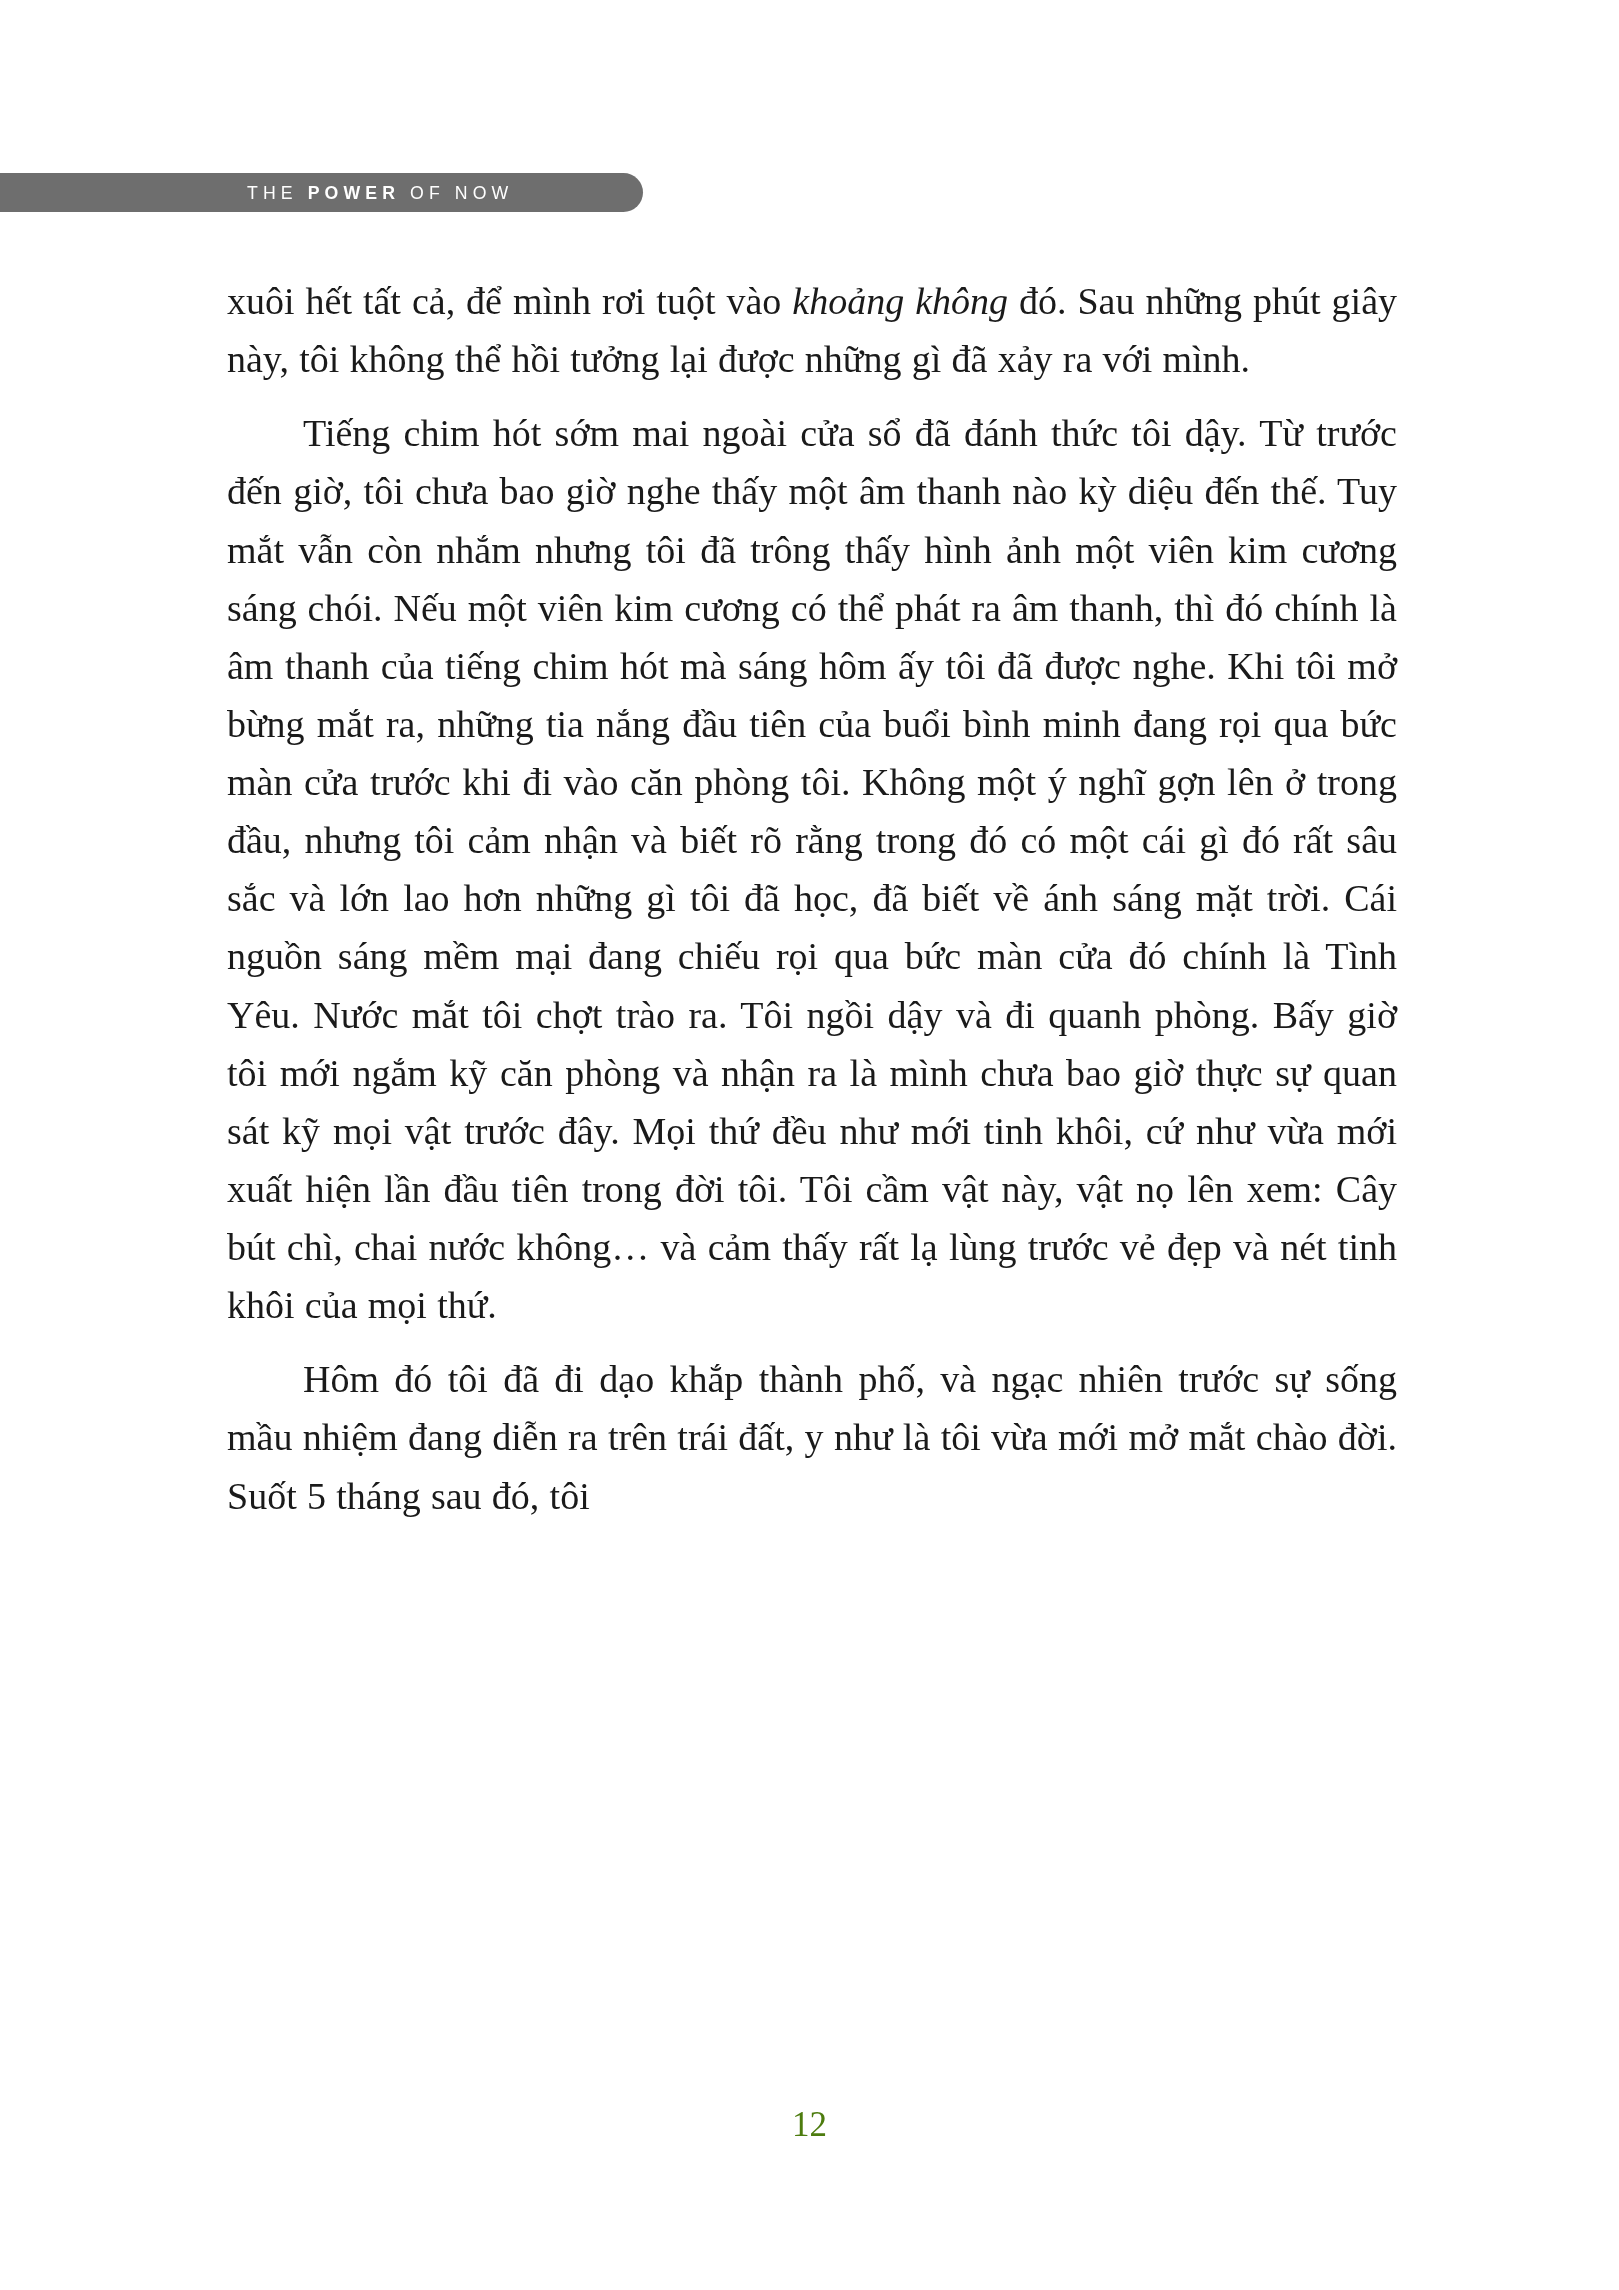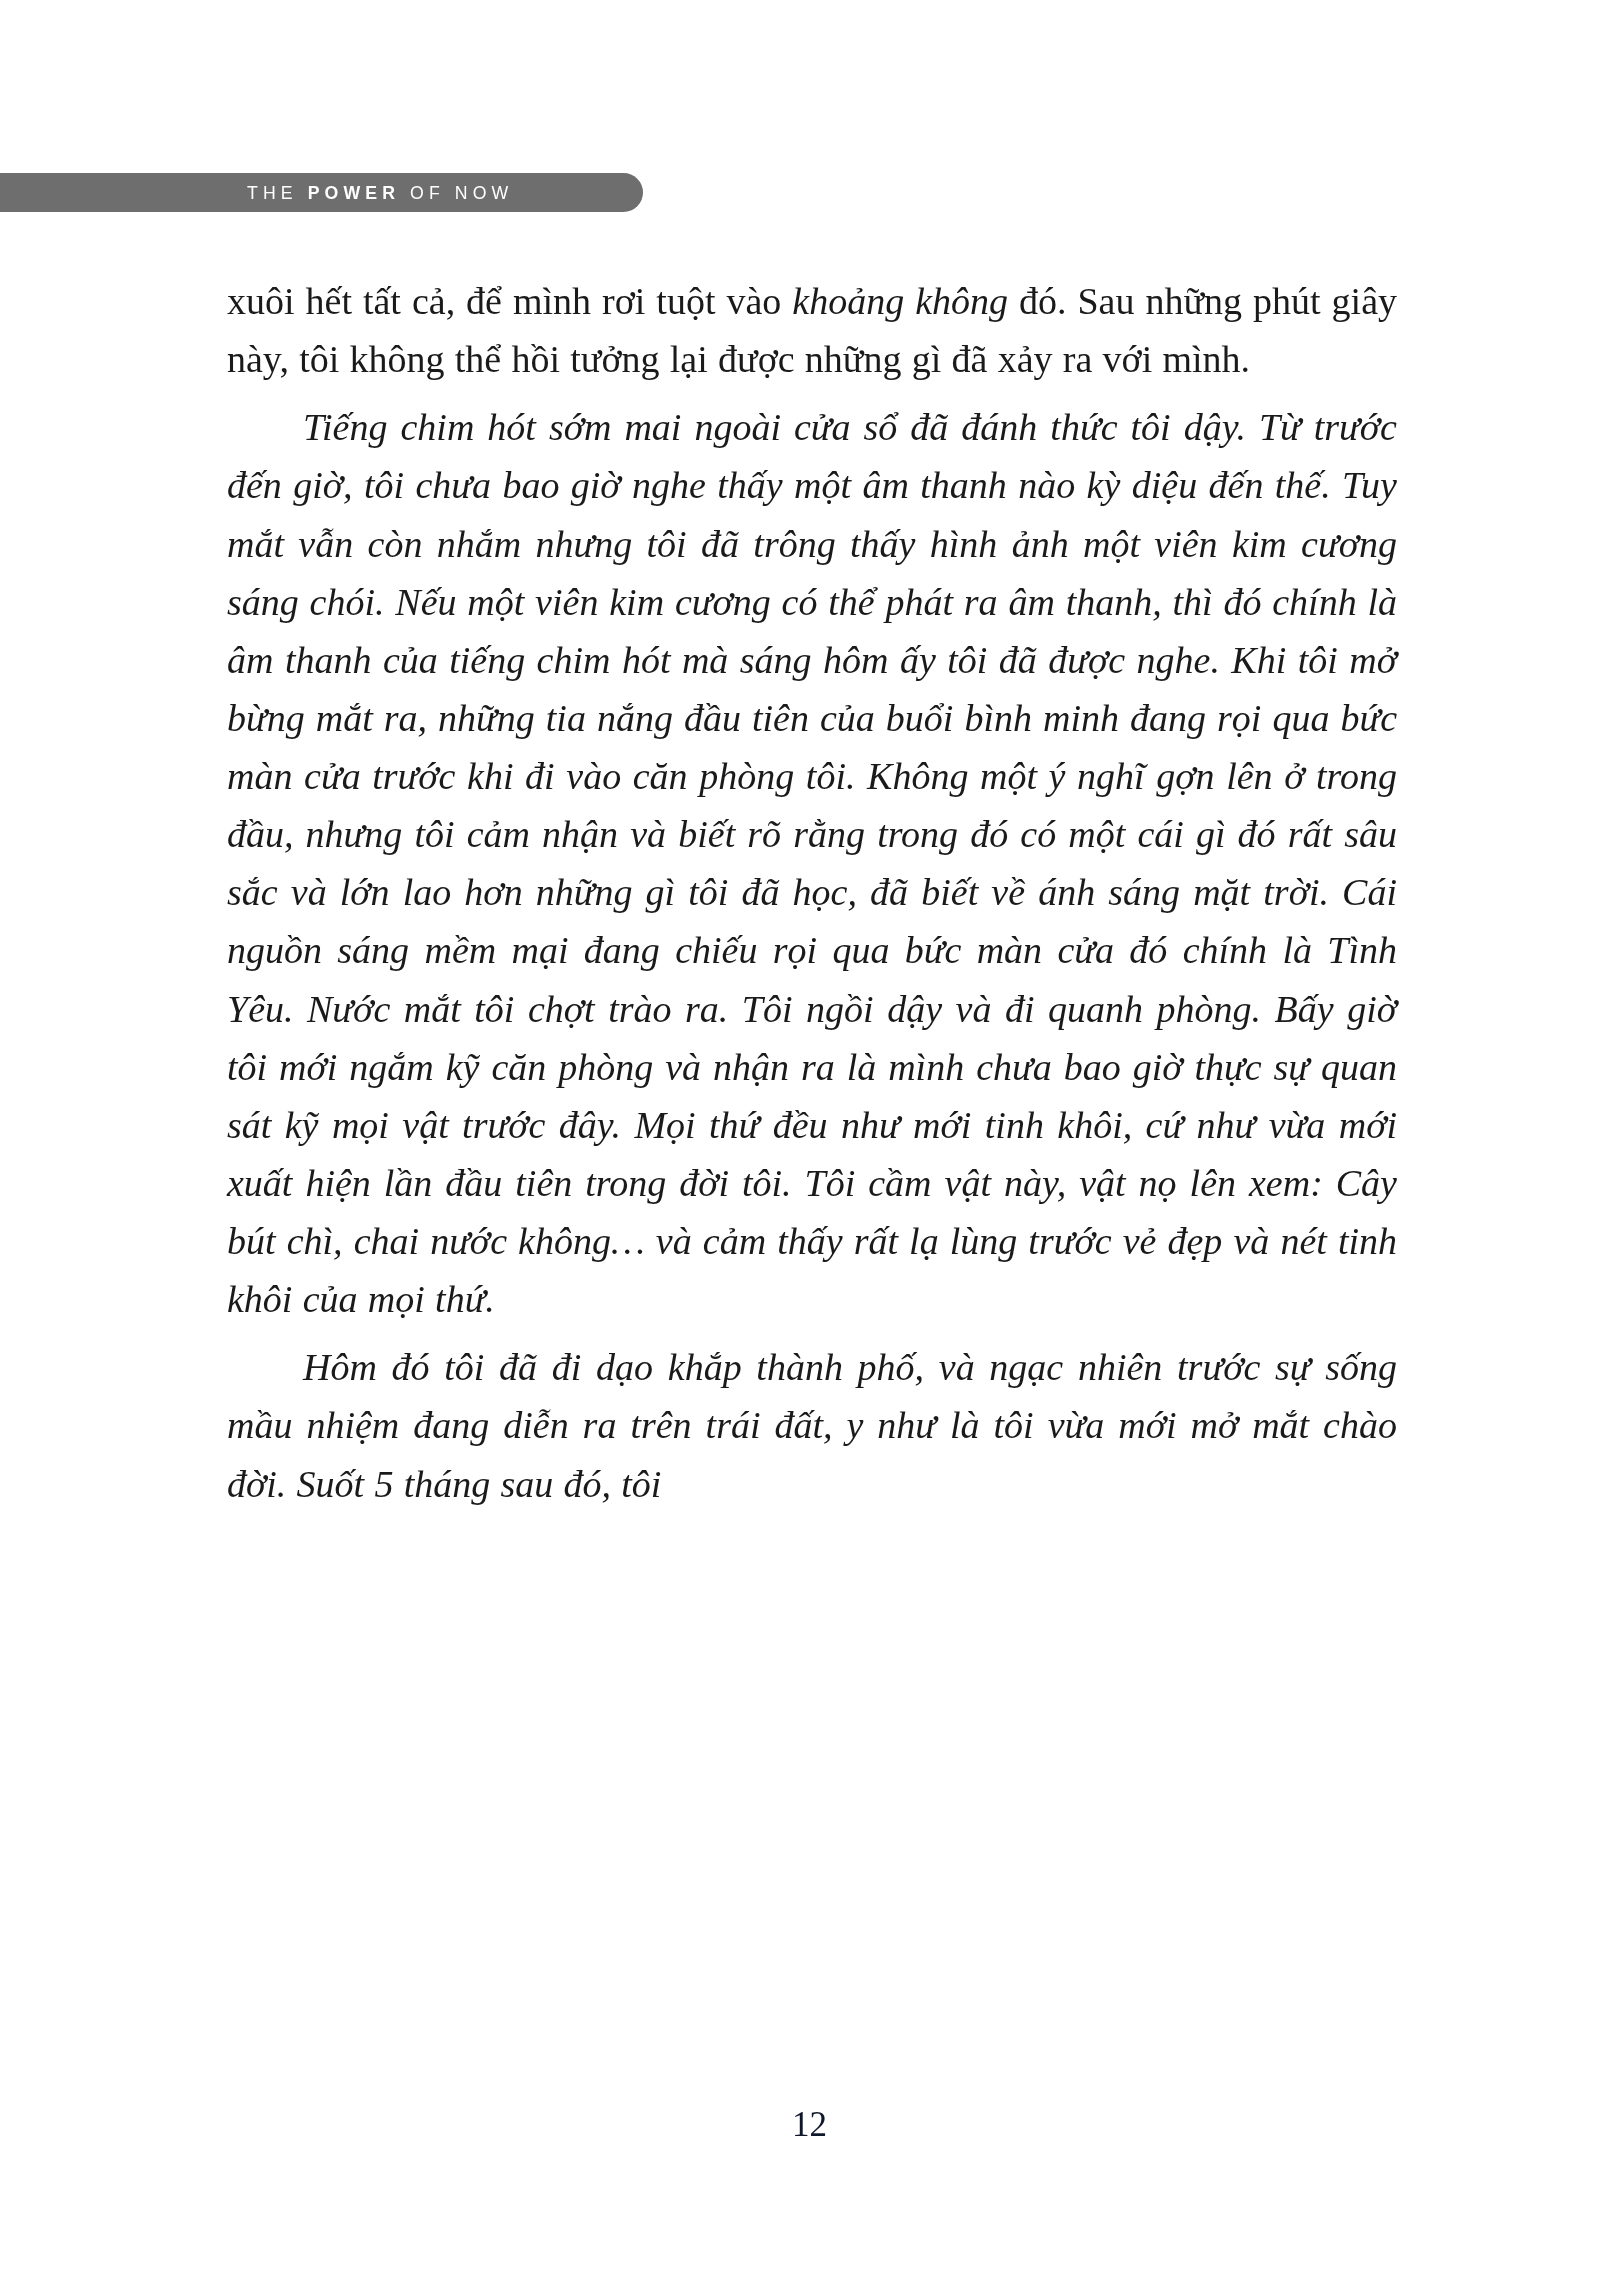--- a/index.html
+++ b/index.html
@@ -56,36 +56,35 @@
     line-height: 1.53;
     color: #1a1a1a;
     text-align: justify;
     text-justify: inter-word;
     word-spacing: 0.02em;
   }
   p.para.indent {
     text-indent: 2.0em;
   }
   p.para + p.para {
-    margin-top: 10px;
-    font-style: italic;
+    margin-top: 16px;
   }
   em.ital {
     font-style: italic;
   }
 
   
   .folio {
     position: absolute;
     left: 0;
     top: 2105px;
     width: 1619px;
     text-align: center;
     font-size: 35px;
-    color: #0f172a;
+    color: #4d7c0f;
   }
 </style>
 </head>
 <body>
 
 <div class="page">
 
   <div class="header-band"></div>
   <div class="header-text">
     <span>THE </span><span class="strong">POWER</span><span> OF NOW</span>

